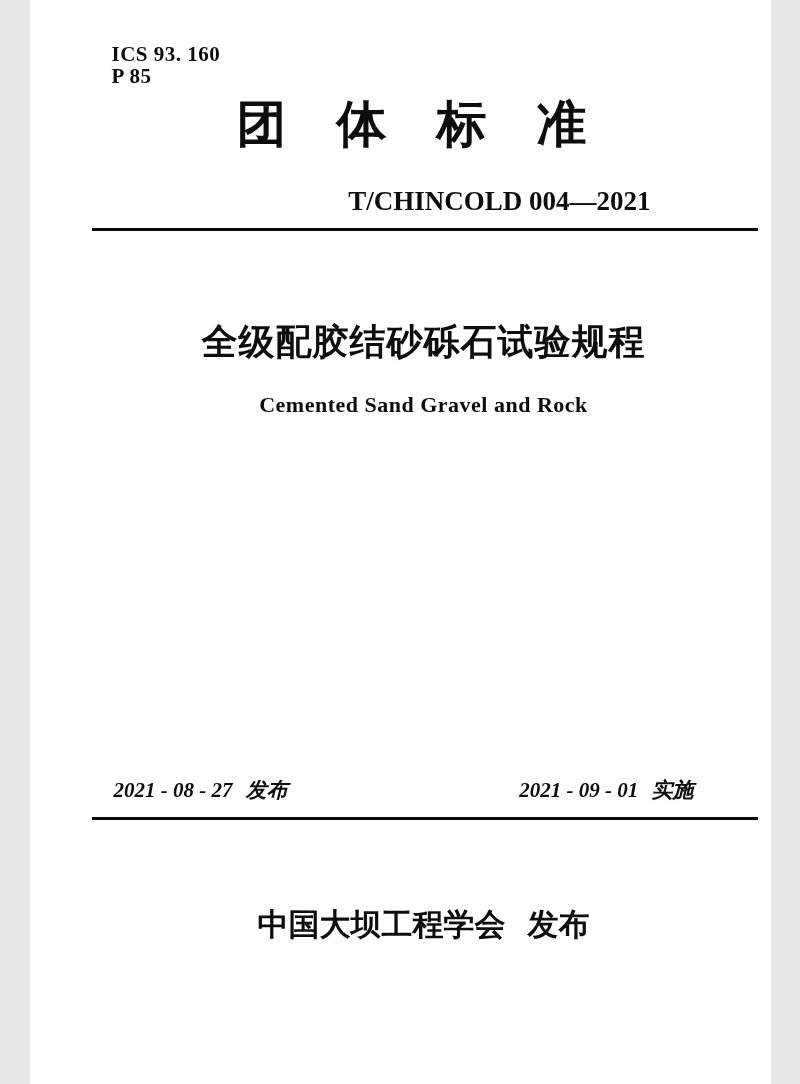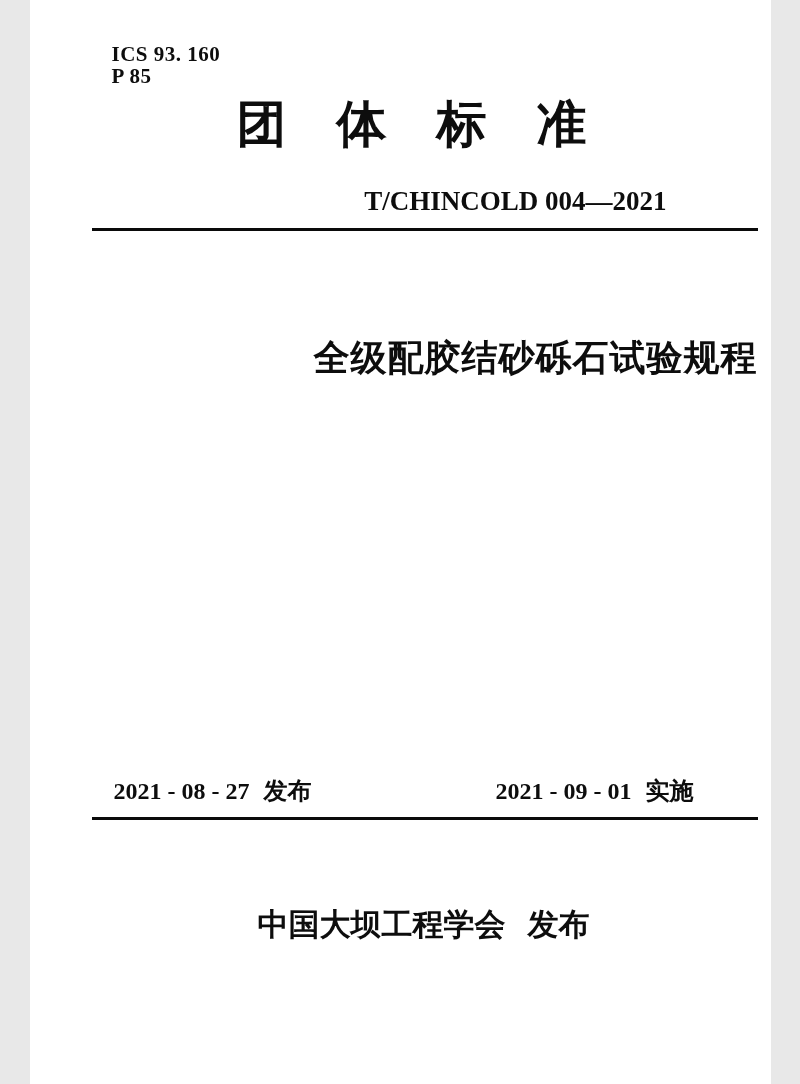--- a/index.html
+++ b/index.html
@@ -25,48 +25,49 @@
   }
   .std-type {
     position: absolute; left: 48px; top: 99px; width: 668px;
     margin: 0; text-align: center;
     font-family: Liberation Mono, monospace;
     font-weight: bold; font-size: 50px; line-height: 1.15;
     letter-spacing: 50px; padding-left: 50px; box-sizing: border-box;
     white-space: nowrap;
   }
   .std-num {
-    position: absolute; right: 104px; top: 185px;
+    position: absolute; right: 120px; top: 185px;
     font: bold 27px/1.2 "Liberation Serif", "DejaVu Serif", serif;
   }
   .rule {
     position: absolute; left: 62px; width: 666px; height: 3px;
     background: #0a0a0a;
   }
   .rule-top { top: 228px; }
   .rule-bottom { top: 817px; }
 
   .title-zh {
-    position: absolute; left: 60px; top: 336px; width: 668px;
-    margin: 0; text-align: right;
+    position: absolute; left: 60px; top: 320px; width: 668px;
+    margin: 0; text-align: center;
     font-family: "Liberation Sans", "DejaVu Sans", sans-serif;
     font-weight: bold; font-size: 36px; line-height: 1.2;
     letter-spacing: 1px; white-space: nowrap;
   }
   .title-en {
     position: absolute; left: 60px; top: 388px; width: 668px;
     text-align: center;
     font-family: "Liberation Serif", "DejaVu Serif", serif;
     font-weight: bold; font-size: 22px; line-height: 34px;
     letter-spacing: 0.5px;
   }
   .date-line {
     position: absolute; top: 777px;
-    font-weight: bold; font-size: 24px; line-height: 1.2;
+    font-weight: bold; font-size: 21px; line-height: 1.2;
     white-space: nowrap;
+    font-style: italic;
   }
   .date-line .num {
     font-family: "Liberation Serif", "DejaVu Serif", serif;
   }
   .date-line .cjk {
     font-family: "Liberation Sans", "DejaVu Sans", sans-serif;
     margin-left: 8px;
   }
   .issue-line { left: 84px; }
   .impl-line  { right: 77px; text-align: center; }
@@ -91,20 +92,21 @@
 
   <h1 class="std-type">团体标准</h1>
 
   <div class="std-num">T/CHINCOLD 004—2021</div>
 
   <div class="rule rule-top"></div>
 
   <h2 class="title-zh">全级配胶结砂砾石试验规程</h2>
 
   <div class="title-en">
+    <div>Cemented Sand Gravel and Rock</div>
   </div>
 
   <div class="date-line issue-line">
     <span class="num">2021 - 08 - 27</span>
     <span class="cjk">发布</span>
   </div>
 
   <div class="date-line impl-line">
     <span class="num">2021 - 09 - 01</span>
     <span class="cjk">实施</span>

